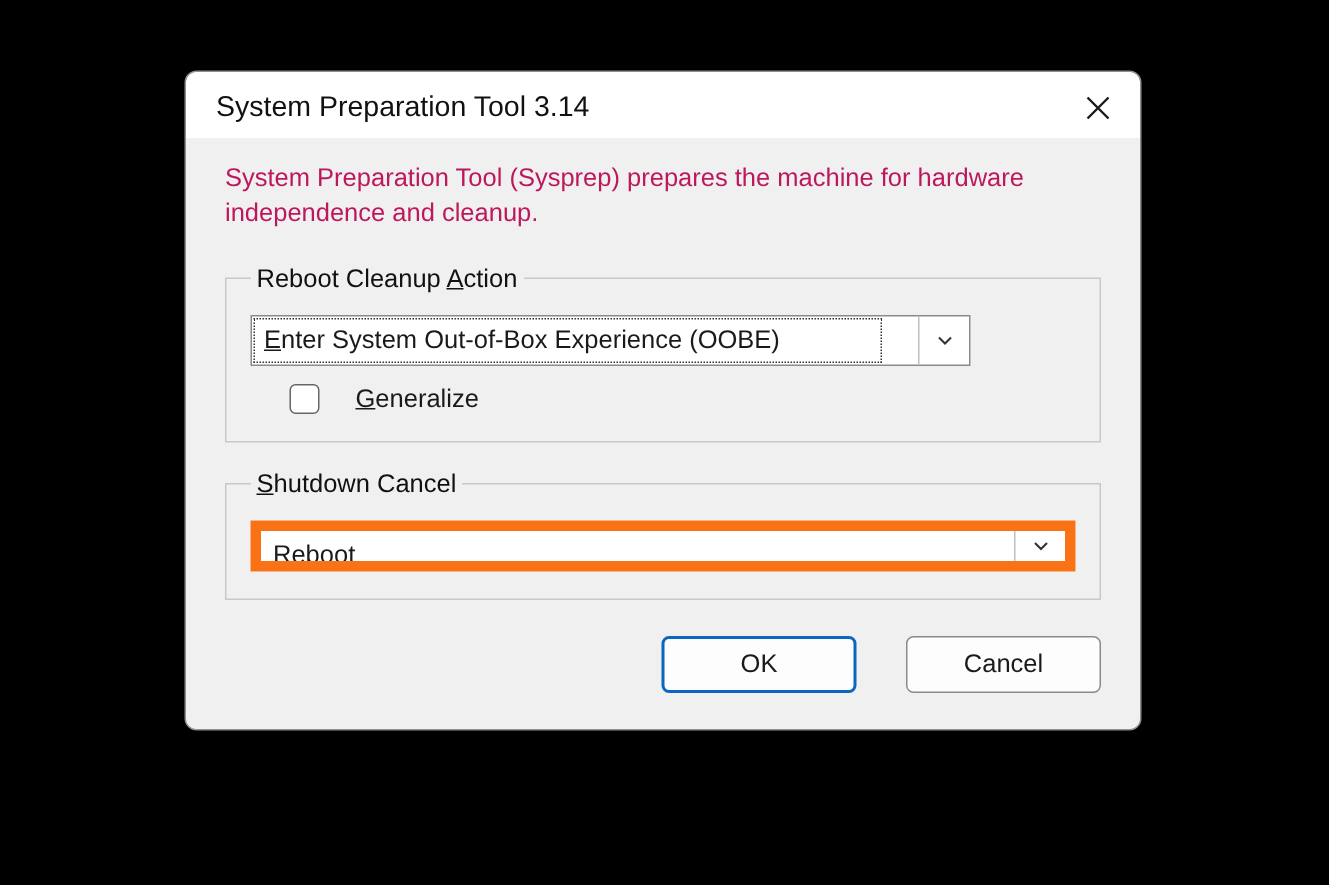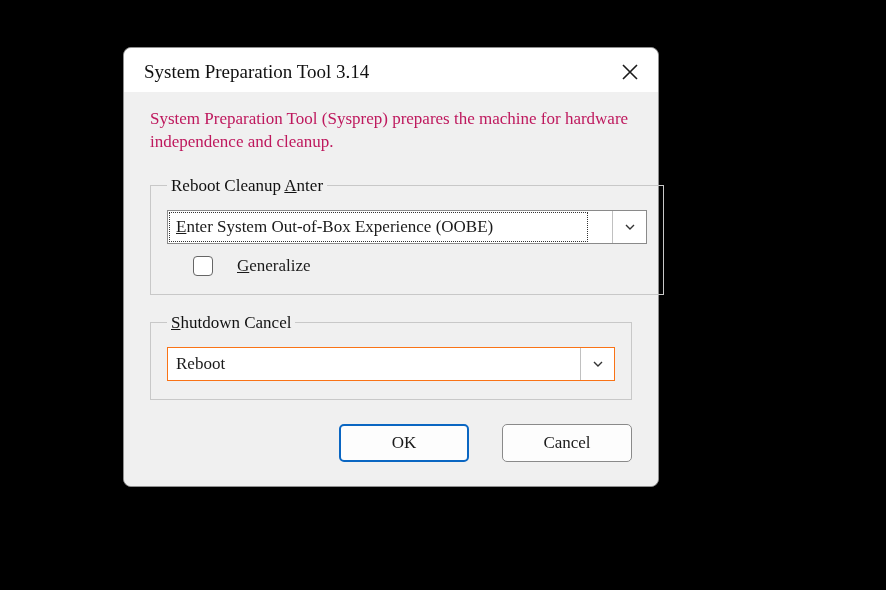--- a/index.html
+++ b/index.html
@@ -11,26 +11,25 @@
       background: #000;
       font-family: "Segoe UI", Tahoma, sans-serif;
       font-size: 16px;
       color: #1a1a1a;
       position: relative;
     }
     .dialog {
       position: absolute;
       left: 123px;
       top: 47px;
-      width: 536px;
+      width: 638px;
       background: #f0f0f0;
       border: 1px solid #8f8f8f;
       border-radius: 8px;
       box-shadow: 0 8px 24px rgba(0,0,0,0.5);
-      font-family: Liberation Serif, serif;
     }
     .titlebar {
       display: flex;
       align-items: center;
       justify-content: space-between;
       padding: 12px 16px 8px 20px;
       background: #fff;
       border-top-left-radius: 8px;
       border-top-right-radius: 8px;
     }
@@ -70,21 +69,21 @@
       padding: 0 4px;
       color: #111;
     }
     .underline {
       text-decoration: underline;
     }
     .combo {
       display: flex;
       align-items: stretch;
       background: #fff;
-      border: 1px solid #f97316;
+      border: 7px solid #f97316;
       height: 34px;
       width: 100%;
     }
     .combo-text {
       flex: 1;
       padding: 4px 8px;
       font-size: 17px;
       line-height: 24px;
       white-space: nowrap;
       overflow: hidden;
@@ -171,21 +170,21 @@
       <svg width="18" height="18" viewBox="0 0 18 18">
           <path d="M2 2 L16 16 M16 2 L2 16" stroke="#1a1a1a" stroke-width="1.6" fill="none"></path>
         </svg>
     </div>
   </div>
 
   <div class="body">
     <div class="desc">System Preparation Tool (Sysprep) prepares the machine for hardware independence and cleanup.</div>
 
     <fieldset class="group">
-      <legend><span>Reboot Cleanup </span><span class="underline">A</span><span>nter</span></legend>
+      <legend><span>Reboot Cleanup </span><span class="underline">A</span><span>ction</span></legend>
 
       <div class="cleanup-combo-wrap">
         <div class="cleanup-combo">
           <div class="inner"><span class="underline">E</span><span>nter System Out-of-Box Experience (OOBE)</span></div>
           <div class="combo-arrow">
             <svg width="12" height="12" viewBox="0 0 12 12">
                 <path d="M2 4 L6 8 L10 4" stroke="#333" stroke-width="1.4" fill="none"></path>
               </svg>
           </div>
         </div>

